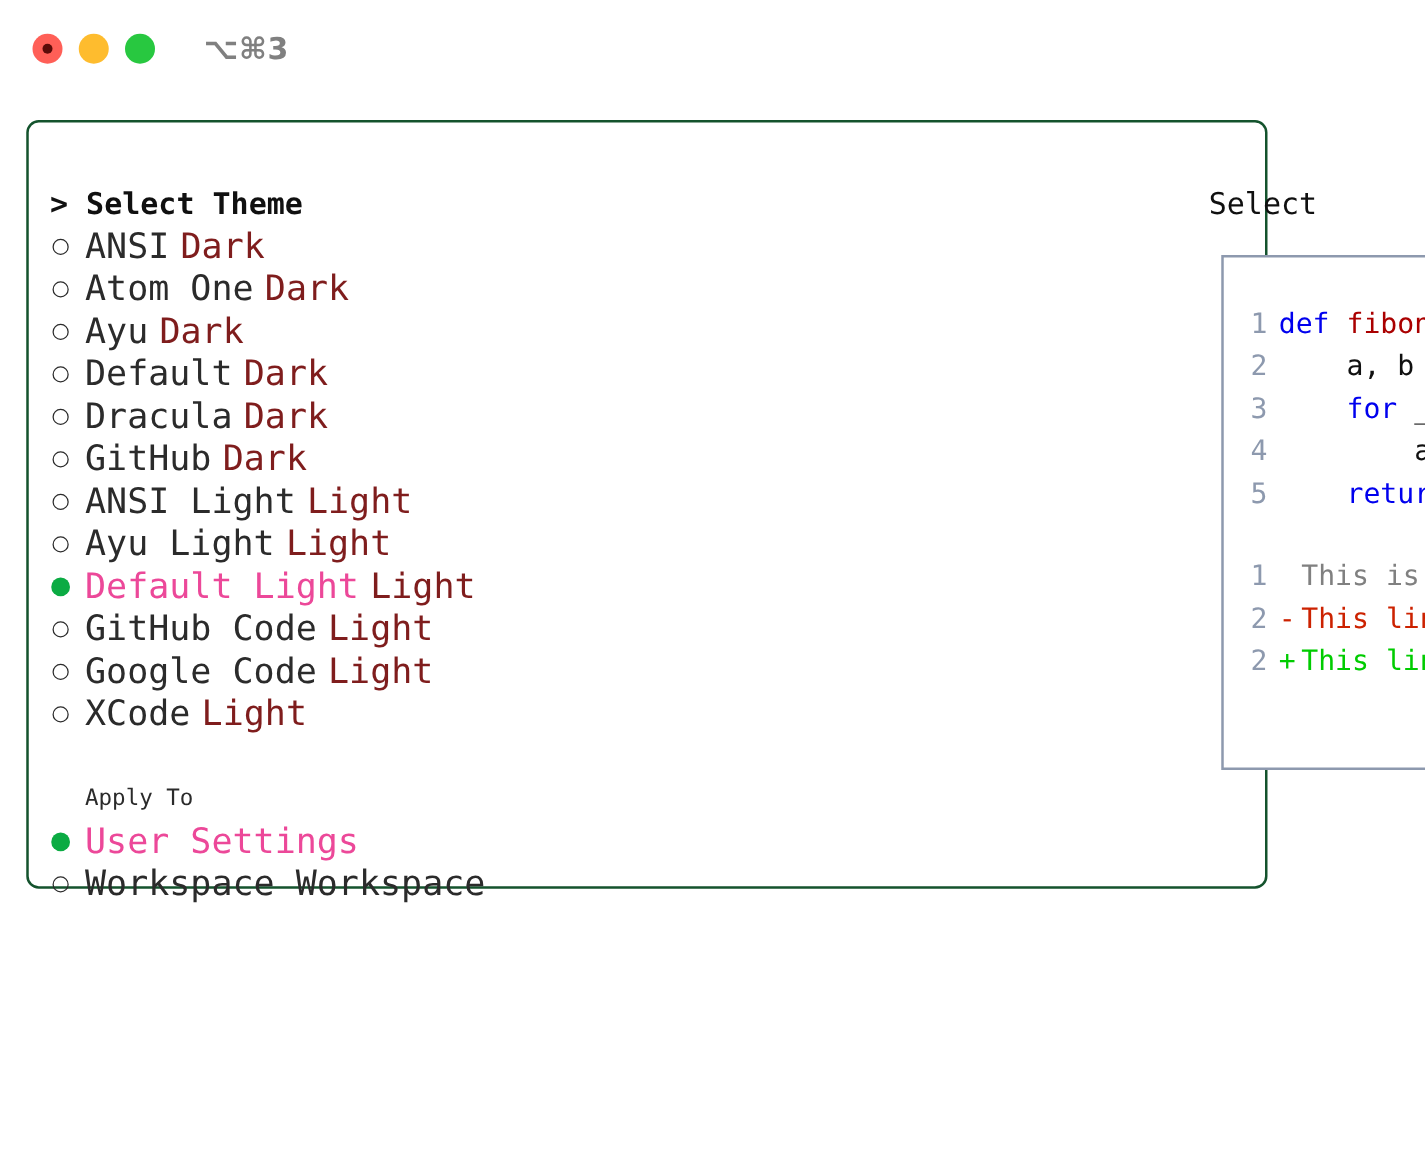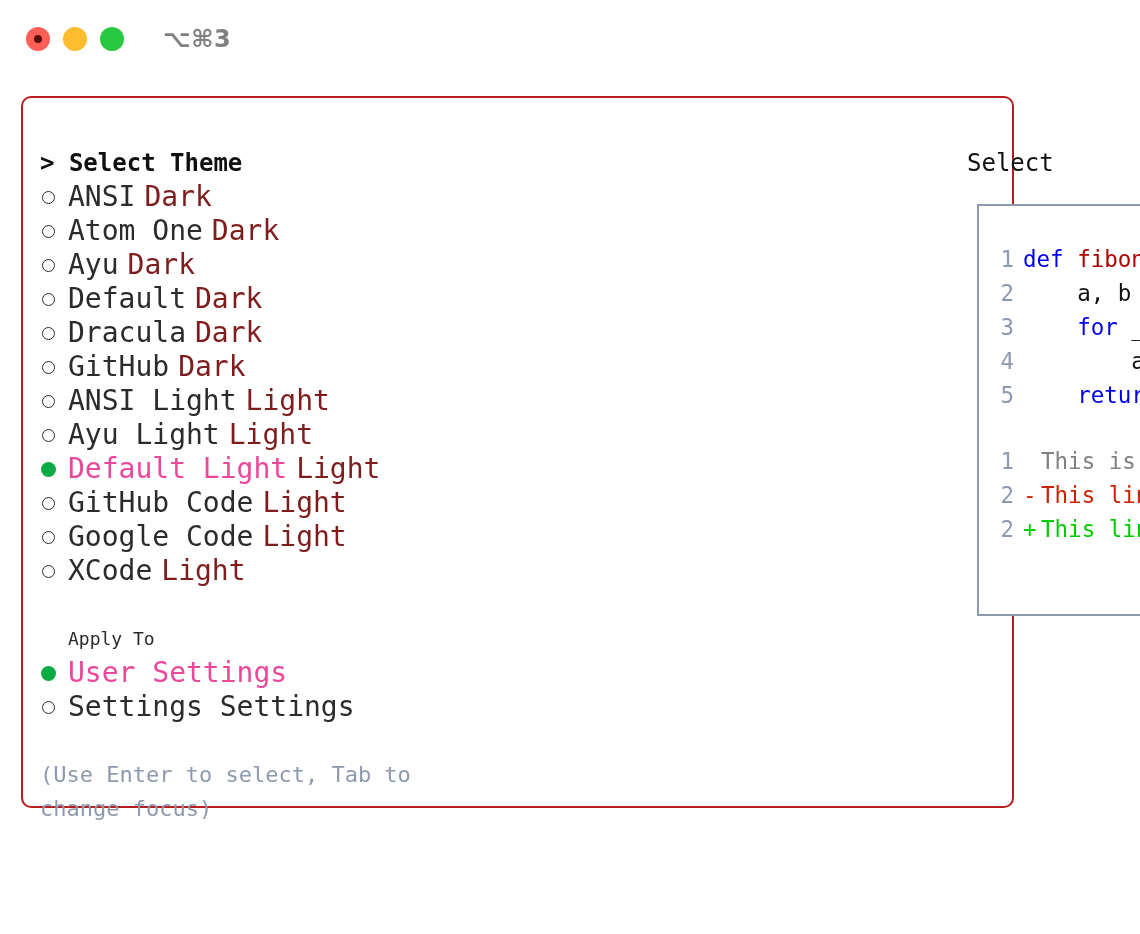--- a/index.html
+++ b/index.html
@@ -52,22 +52,22 @@
     letter-spacing: 0.5px;
     line-height: 1;
     font-family: "DejaVu Sans", "Liberation Sans", sans-serif;
   }
 
   
   .window {
     position: absolute;
     left: 21px; top: 96px;
     width: 993px;
-    height: 712px;
-    border: 2px solid #b91c1c;
+    height: 615px;
+    border: 2px solid #14532d;
     border-radius: 10px;
     background: #ffffff;
   }
 
   .window-body {
     position: relative;
     width: 100%;
     height: 100%;
     display: flex;
   }
@@ -285,25 +285,24 @@
 
         <div class="section-label">Apply To</div>
 
         <div>
           <div class="opt-row selected">
             <span class="marker"><span class="dot"></span></span>
             <span class="opt-label">User Settings</span>
           </div>
           <div class="opt-row">
             <span class="marker"><span class="ring"></span></span>
-            <span class="opt-label">Settings Settings</span>
+            <span class="opt-label">Workspace Workspace</span>
           </div>
         </div>
 
-        <div class="hint">(Use Enter to select, Tab to change focus)</div>
       </div>
 
       <div class="right-col">
         <div class="preview-title">Select</div>
 
         <div class="preview-panel">
           <div class="code-block">
 
             <div class="code-line">
               <span class="lineno">1</span>

